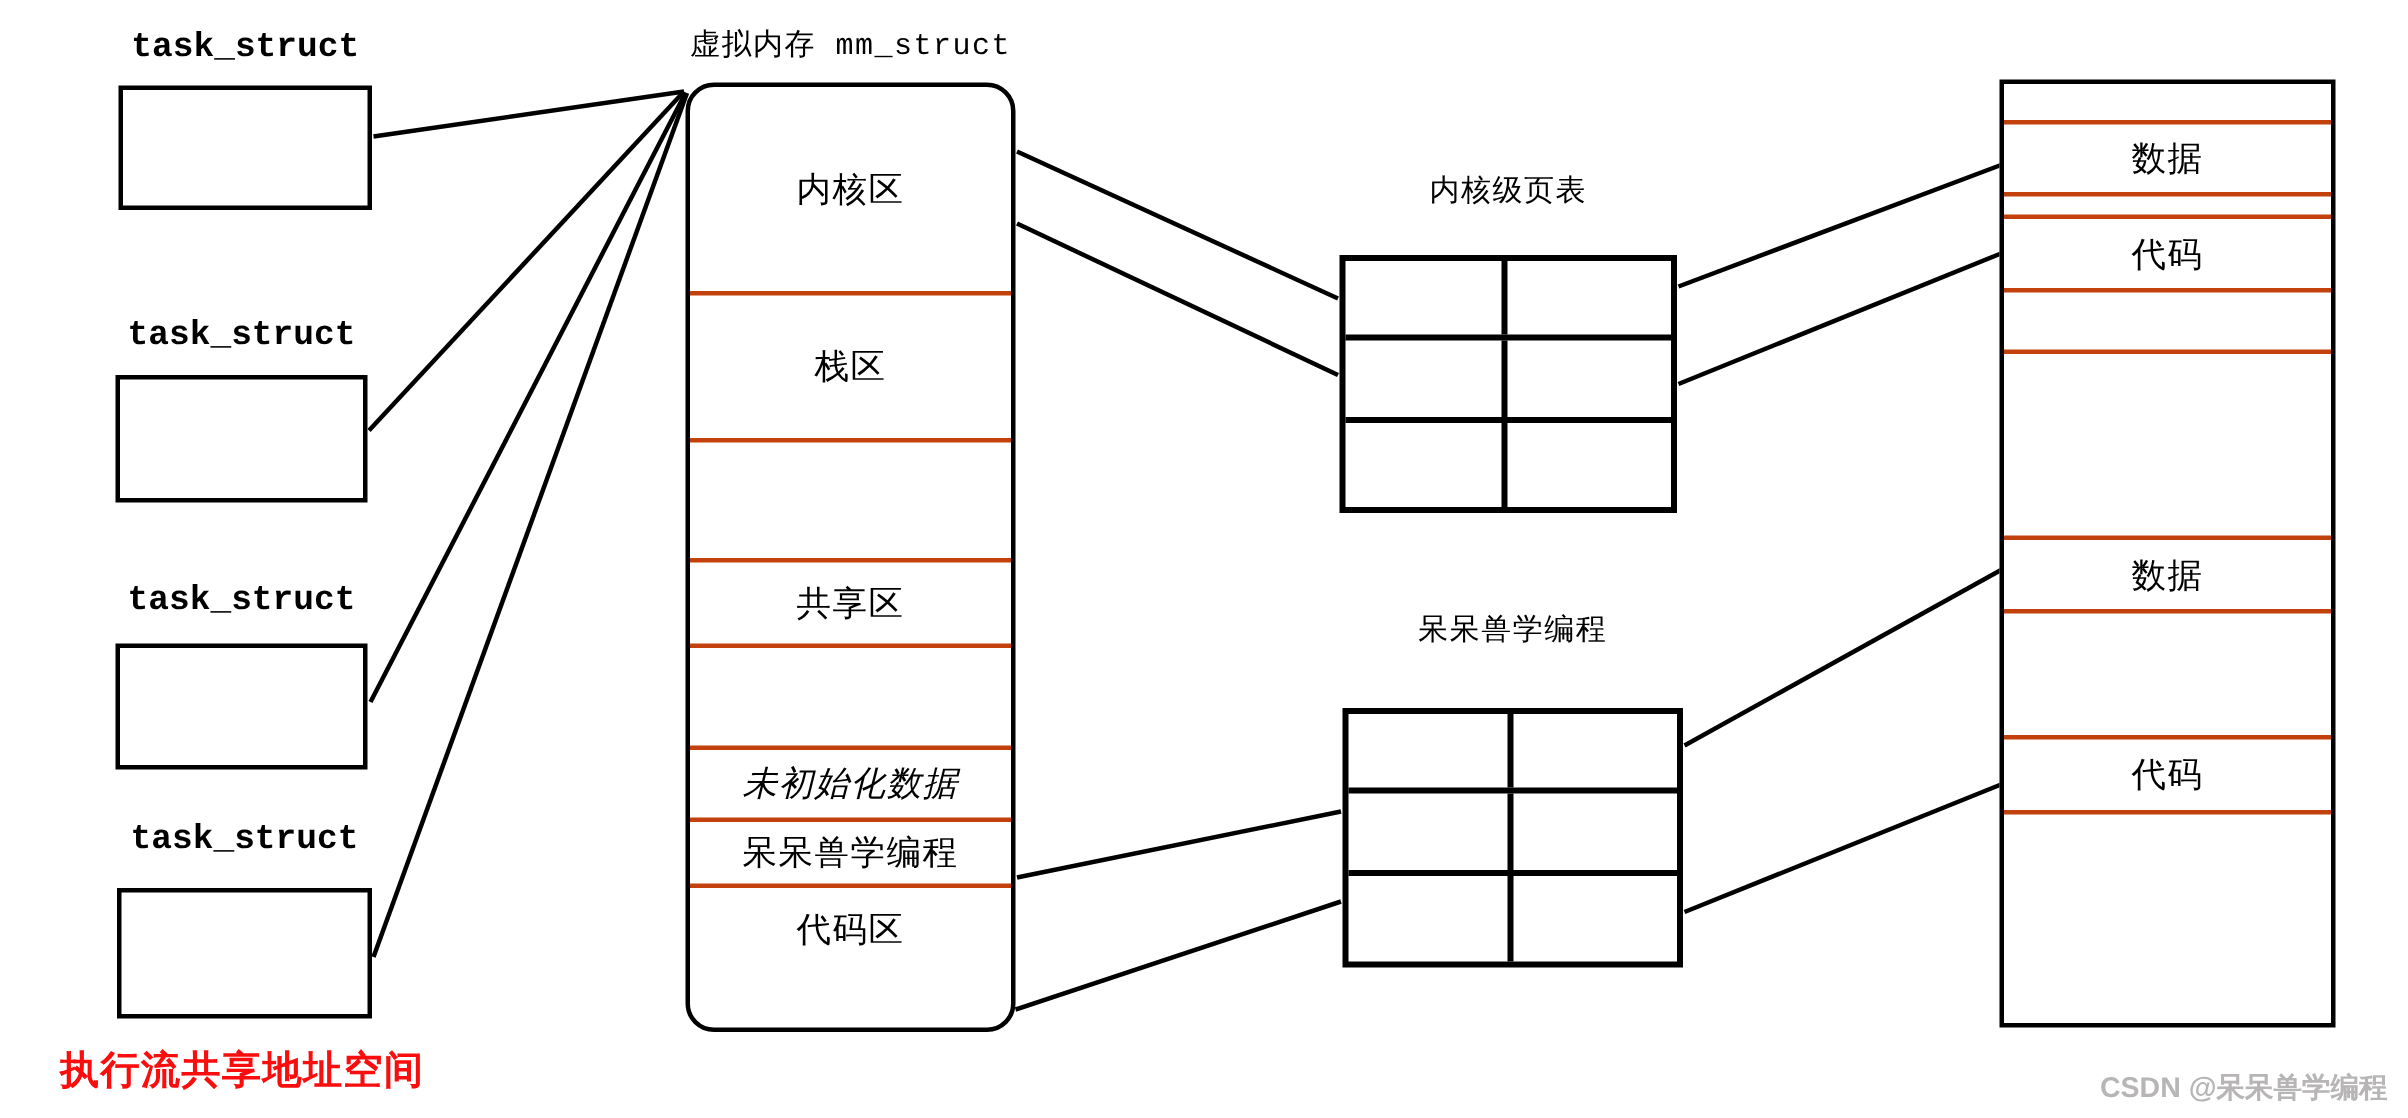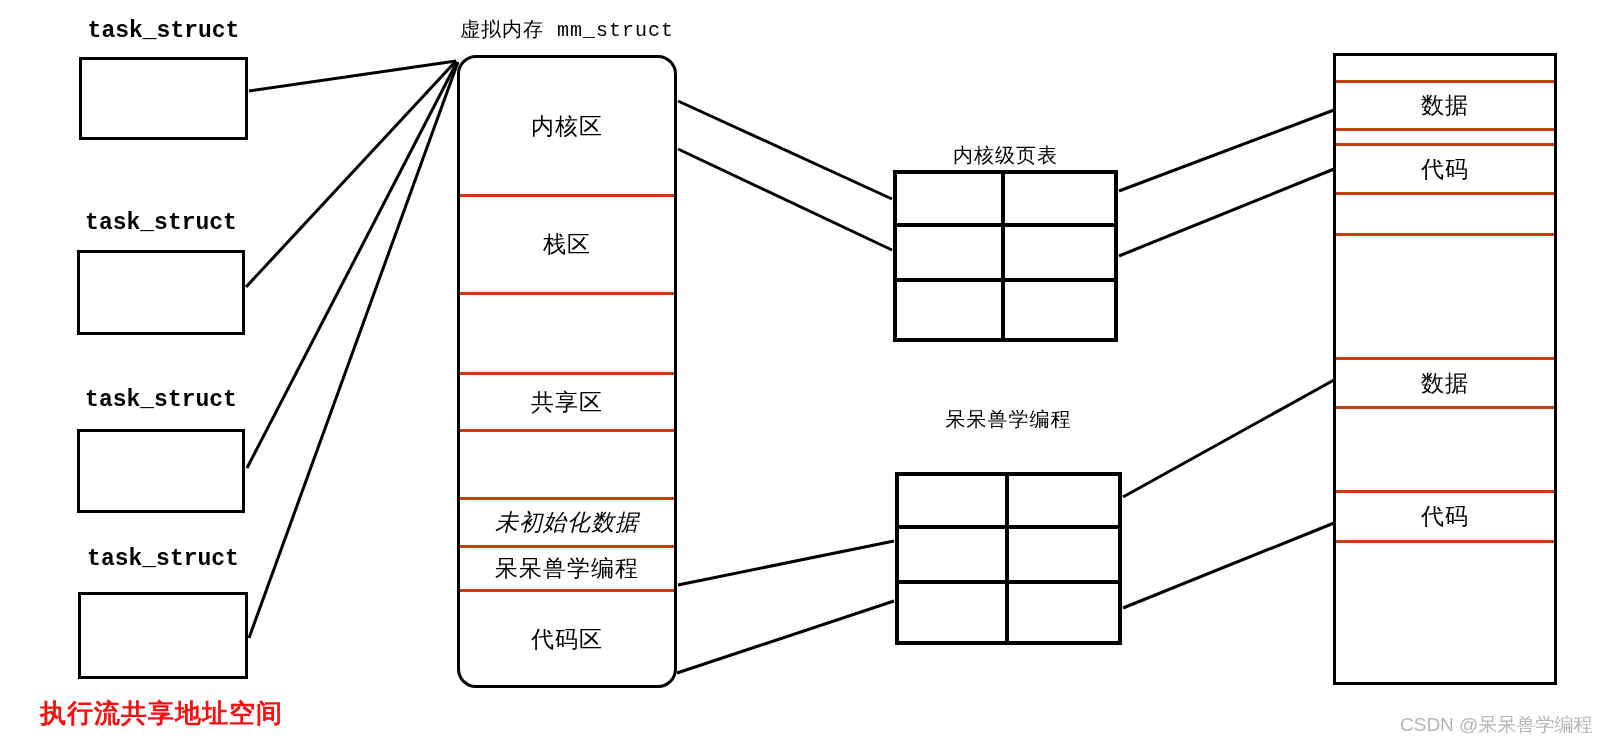--- a/index.html
+++ b/index.html
@@ -130,24 +130,24 @@
 
   <div class="abs col-title" style="left:437px; top:16px; width:260px;">虚拟内存 mm_struct</div>
   <div class="abs memcol" style="left:457px; top:55px; width:220px; height:633px;border-radius:19px;">
     <div class="memsec" style="height:136px;">内核区</div>
     <div class="memsec" style="height:95px;">栈区</div>
     <div class="memsec" style="height:77px;"></div>
     <div class="memsec" style="height:54px;">共享区</div>
     <div class="memsec" style="height:65px;"></div>
     <div class="memsec" style="height:45px;font-style:italic;">未初始化数据</div>
     <div class="memsec" style="height:41px;">呆呆兽学编程</div>
-    <div class="memsec" style="height:54px;margin-top:20px;">代码区</div>
+    <div class="memsec" style="height:54px;">代码区</div>
   </div>
 
-  <div class="abs col-title" style="left:893px; top:142px; width:225px;">内核级页表</div>
+  <div class="abs col-title" style="left:893px; top:113px; width:225px;">内核级页表</div>
   <div class="abs ptable" style="left:893px; top:170px; width:225px; height:172px;">
     <div class="prow" style="height:49px;">
       <div class="pcell pcell-l" style="width:104px;"></div>
       <div class="pcell pcell-r"></div>
     </div>
     <div class="prow" style="height:51px;">
       <div class="pcell pcell-l" style="width:104px;"></div>
       <div class="pcell pcell-r"></div>
     </div>
     <div class="prow" style="height:56px;">
@@ -179,15 +179,15 @@
     <div class="memsec" style="height:12px;"></div>
     <div class="memsec" style="height:46px;">代码</div>
     <div class="memsec" style="height:38px;"></div>
     <div class="memsec" style="height:121px;"></div>
     <div class="memsec" style="height:46px;">数据</div>
     <div class="memsec" style="height:81px;"></div>
     <div class="memsec" style="height:47px;">代码</div>
     <div class="memsec" style="height:139px;"></div>
   </div>
 
-  <div class="abs watermark" style="left:1400px; top:712px; color:#b7b5b5;">CSDN @呆呆兽学编程</div>
+  <div class="abs watermark" style="left:1400px; top:712px; color:#b7b5b5;font-weight:bold;">CSDN @呆呆兽学编程</div>
 
 </div>
 
 </body></html>

